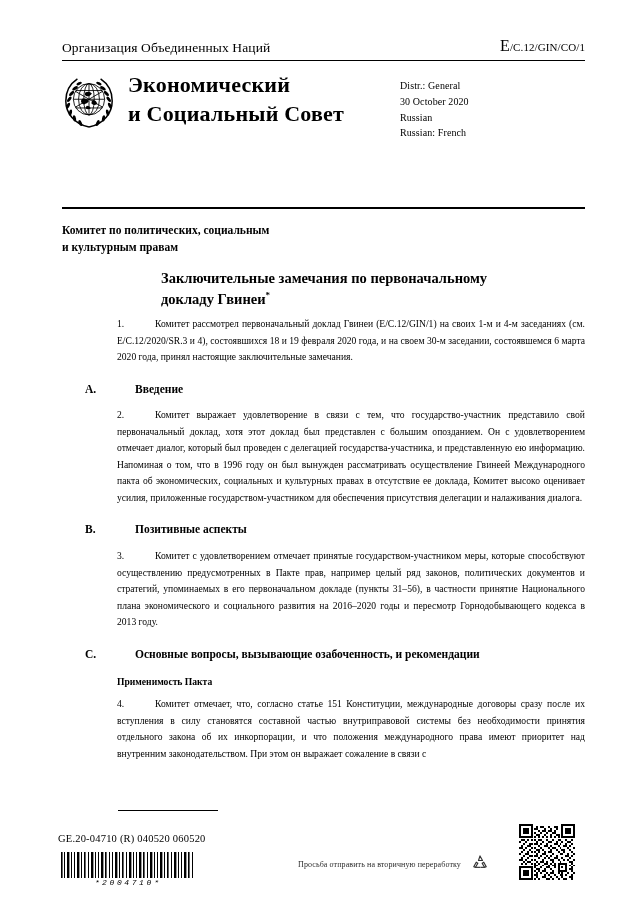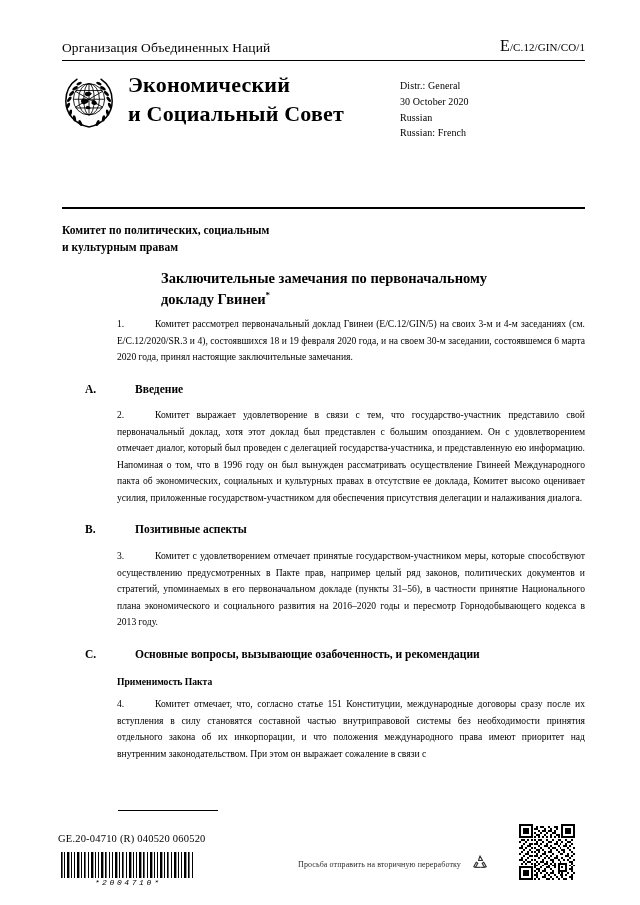--- a/index.html
+++ b/index.html
@@ -324,21 +324,21 @@
 
   <div class="doc-title">
     <div>Заключительные замечания по первоначальному</div>
     <div><span>докладу Гвинеи</span><sup>*</sup></div>
   </div>
 
   <div class="content">
 
     <p class="para">
       <span class="num">1.</span>
-      <span class="txt">Комитет рассмотрел первоначальный доклад Гвинеи (E/C.12/GIN/5) на своих 3-м и 4-м заседаниях (см. E/C.12/2020/SR.3 и 4), состоявшихся 18 и 19 февраля 2020 года, и на своем 30-м заседании, состоявшемся 6 марта 2020 года, принял настоящие заключительные замечания.</span>
+      <span class="txt">Комитет рассмотрел первоначальный доклад Гвинеи (E/C.12/GIN/1) на своих 1-м и 4-м заседаниях (см. E/C.12/2020/SR.3 и 4), состоявшихся 18 и 19 февраля 2020 года, и на своем 30-м заседании, состоявшемся 6 марта 2020 года, принял настоящие заключительные замечания.</span>
     </p>
 
     <div class="sec-head">
       <span class="letter">A.</span>
       <span class="label">Введение</span>
     </div>
     <p class="para">
       <span class="num">2.</span>
       <span class="txt">Комитет выражает удовлетворение в связи с тем, что государство-участник представило свой первоначальный доклад, хотя этот доклад был представлен с большим опозданием. Он с удовлетворением отмечает диалог, который был проведен с делегацией государства-участника, и представленную ею информацию. Напоминая о том, что в 1996 году он был вынужден рассматривать осуществление Гвинеей Международного пакта об экономических, социальных и культурных правах в отсутствие ее доклада, Комитет высоко оценивает усилия, приложенные государством-участником для обеспечения присутствия делегации и налаживания диалога.</span>
     </p>

